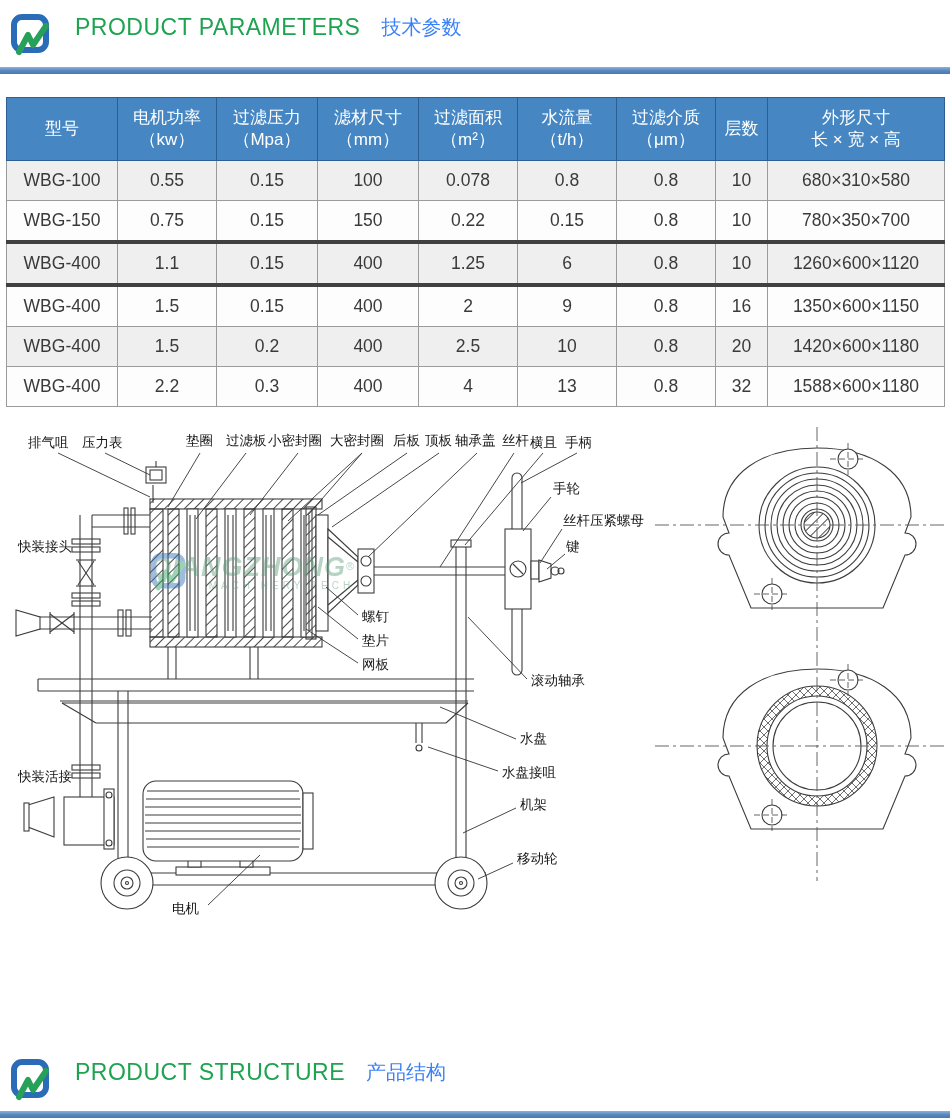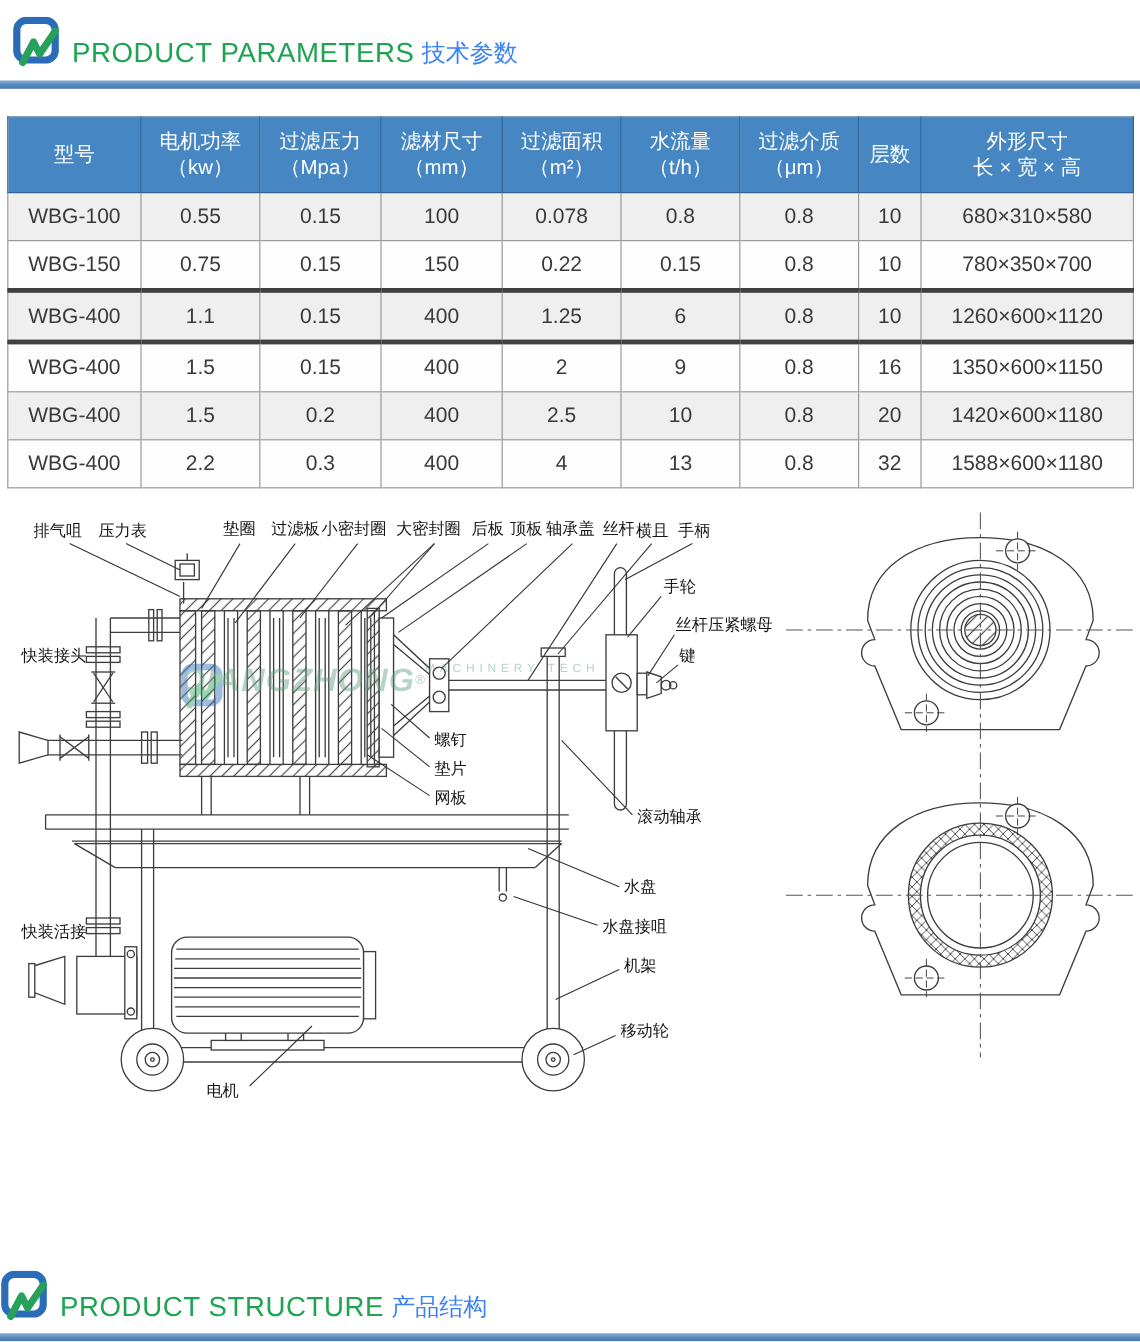--- a/index.html
+++ b/index.html
@@ -1,20 +1,20 @@
 <!DOCTYPE html>
 <html><head>
 <meta charset="utf-8">
 <style>
   html,body{margin:0;padding:0;background:#fff}
   .page{width:950px;height:1118px;position:relative;background:#fff;overflow:hidden;
         font-family:"Liberation Sans",sans-serif}
 
   
-  .sec{display:flex;align-items:flex-end;gap:6px;padding:14px 0 9px 10px}
+  .sec{display:flex;align-items:flex-start;gap:21px;padding:14px 0 9px 10px}
   .sec .logo{width:44px;height:44px;flex:0 0 auto}
   .t-en{color:#1ea351;font-size:23px;letter-spacing:.5px}
   .t-zh{color:#3b82f6;font-size:20px}
   .bluebar{height:7px;background:linear-gradient(180deg,#8fb0d8 0%,#5585bd 55%,#477bb4 100%)}
 
   
   table.params{border-collapse:collapse;table-layout:fixed;width:938px;margin:23px 6px 0}
   table.params th{background:#4687c3;color:#fff;font-weight:400;font-size:17px;height:62px;
       border:1px solid #2e5f93;line-height:1.28;padding:0}
   table.params td{height:39px;text-align:center;font-size:17.5px;color:#3a3a3a;
@@ -23,27 +23,27 @@
   table.params tr:nth-child(even) td{background:#fdfdfd}
   table.params tr.sep td{border-bottom:4px solid #404040}
 
   
   .diagram{position:relative;height:552px;margin-top:4px}
   .diagram svg{position:absolute;left:0;top:0}
   text.dl{font-family:"DejaVu Serif",serif;font-size:13.5px;fill:#161616}
   .wm{position:absolute;left:150px;top:142px;display:flex;align-items:center;gap:9px;
       opacity:.45;pointer-events:none}
   .wm .logo{width:40px;height:40px}
-  .wm-txt{display:flex;flex-direction:row;line-height:1.05}
+  .wm-txt{display:flex;flex-direction:column;line-height:1.05}
   .wm-main{font-size:27px;font-weight:bold;color:#5f9f7d;letter-spacing:1px;font-style:italic}
-  .wm-sub{font-size:10px;color:#5f9f7d;letter-spacing:4px;text-align:left}
+  .wm-sub{font-size:10px;color:#5f9f7d;letter-spacing:4px;text-align:right}
   .wm-reg{font-size:11px;color:#5f9f7d;vertical-align:super}
 
   .footer{position:absolute;left:0;right:0;bottom:0}
-  .footer .sec{padding:8px 0 8px 0}
+  .footer .sec{padding:8px 0 8px 10px}
 </style>
 </head>
 <body>
 
 <div class="page">
 
   <div class="sec">
     <svg class="logo" viewBox="0 0 44 44">
       <rect x="4" y="3" width="32" height="33" rx="8" fill="none" stroke="#2b6cb8" stroke-width="6"></rect>
       <path d="M9 38 L18 21 L23 31 L36 12" fill="none" stroke="#27a05a" stroke-width="6" stroke-linecap="round" stroke-linejoin="round"></path>

